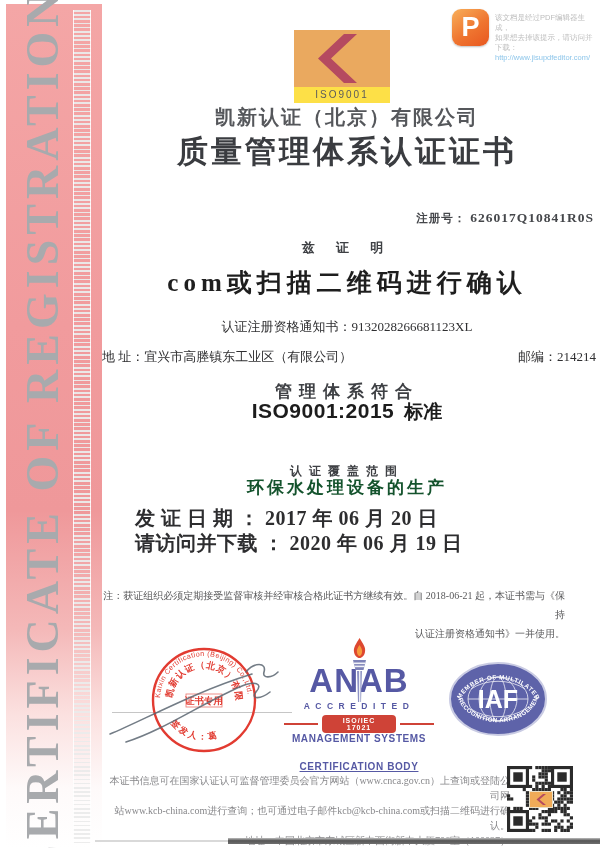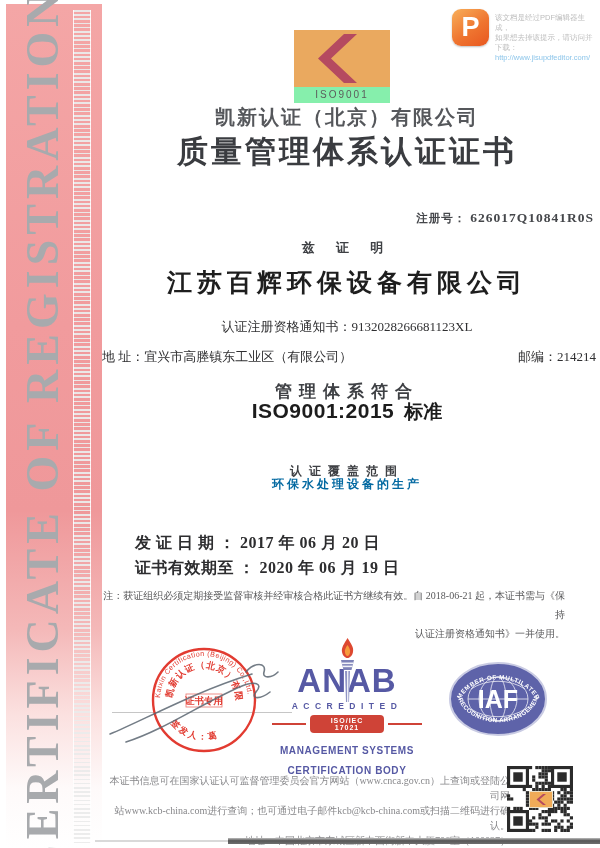--- a/index.html
+++ b/index.html
@@ -28,21 +28,21 @@
     color:#fff;font-family:"Liberation Sans","DejaVu Sans",sans-serif;
     font-weight:bold;font-size:27px;line-height:36px;text-align:center;
     box-shadow:0 1px 2px rgba(0,0,0,.25);}
   .pdf-note{font-family:"Liberation Sans","DejaVu Sans",sans-serif;
     font-size:7.5px;line-height:10px;color:#bcbcbc;padding-top:4px;}
   .pdf-note .lnk{color:#8ec6ea;}
 
   
   .isomark{position:absolute;left:294px;top:30px;width:96px;}
   .isomark .box{height:57px;background:#eaa95f;position:relative;}
-  .isomark .strip{height:16px;background:#86efac;text-align:center;
+  .isomark .strip{height:16px;background:#fde047;text-align:center;
     font-family:"Liberation Sans","DejaVu Sans",sans-serif;
     font-size:10px;letter-spacing:2px;color:#5c5c5c;line-height:16px;}
 
   
   .content{position:absolute;left:100px;width:494px;text-align:center;color:#333;}
   .issuer{top:104px;font-size:20px;font-weight:bold;letter-spacing:2px;color:#55575b;}
   .cert-title{top:131px;font-size:31px;font-weight:bold;letter-spacing:3px;color:#3a3c40;}
   .reg-row{top:208px;text-align:right;padding-right:30px;font-weight:bold;color:#45474b;}
   .reg-row .lbl{font-size:11.5px;letter-spacing:1px;}
   .reg-row .num{font-size:13.5px;letter-spacing:1px;}
@@ -50,45 +50,45 @@
   .company{top:266px;font-size:25px;font-weight:bold;letter-spacing:5px;color:#1e1e1e;}
   .credit{top:318px;font-size:13px;color:#2f2f31;}
   .addr-row{top:348px;display:flex;justify-content:space-between;
     padding:0 89px 0 2px;font-size:13px;color:#2f2f31;text-align:left;}
   .conform{top:380px;font-size:17px;font-weight:bold;letter-spacing:7px;color:#3e4044;}
   .standard{top:399px;color:#1c1c1c;}
   .standard .code{font-family:"Liberation Sans","DejaVu Sans",sans-serif;
     font-size:21px;font-weight:bold;letter-spacing:.5px;}
   .standard .suffix{font-size:19px;font-weight:bold;margin-left:6px;}
   .scope-label{top:463px;font-size:12px;font-weight:bold;letter-spacing:7px;color:#3e4044;}
-  .scope{top:476px;font-size:12px;font-weight:bold;letter-spacing:3px;color:#0369a1;}
-
-  .dates{position:absolute;left:135px;top:530px;color:#2d2d2f;font-weight:bold;
-    font-size:16px;line-height:25px;letter-spacing:.5px;}
+  .scope{top:476px;font-size:17px;font-weight:bold;letter-spacing:3px;color:#14532d;}
+
+  .dates{position:absolute;left:135px;top:506px;color:#2d2d2f;font-weight:bold;
+    font-size:20px;line-height:25px;letter-spacing:.5px;}
   .note{position:absolute;left:103px;top:586px;width:462px;font-size:10px;
     line-height:19px;color:#58585a;text-align:right;}
   .note .l2{}
 
   
   .sig-line{position:absolute;left:112px;top:712px;width:180px;height:1px;background:#c6c6c6;}
   .seal{position:absolute;left:146px;top:642px;width:116px;height:116px;}
   .signature{position:absolute;left:104px;top:650px;width:190px;height:100px;}
 
   
-  .anab{position:absolute;left:272px;top:638px;width:150px;text-align:center;
+  .anab{position:absolute;left:284px;top:638px;width:150px;text-align:center;
     font-family:"Liberation Sans","DejaVu Sans",sans-serif;color:#5659a4;}
   .anab .letters{position:relative;margin-top:26px;font-size:33px;font-weight:bold;
     letter-spacing:1px;line-height:34px;}
   .anab .torch{position:absolute;left:50%;margin-left:-10px;top:-26px;width:21px;height:64px;}
   .anab .accredited{font-size:8.5px;font-weight:bold;letter-spacing:5.5px;margin-top:3px;}
   .anab .badge-row{display:flex;align-items:center;justify-content:center;gap:4px;margin-top:4px;}
   .anab .redline{flex:0 0 34px;height:2px;background:#cf4337;}
   .anab .badge{background:#cf4337;color:#fff;font-size:7px;font-weight:bold;
     letter-spacing:1px;border-radius:4px;padding:2px 7px;}
-  .anab .sub{font-size:10px;font-weight:bold;letter-spacing:.6px;line-height:12px;margin-top:12px;}
+  .anab .sub{font-size:10px;font-weight:bold;letter-spacing:.6px;line-height:12px;margin-top:0;}
 
   
   .iaf{position:absolute;left:448px;top:660px;width:100px;height:78px;}
 
   
   .footer{position:absolute;left:104px;top:773px;width:406px;font-size:10px;
     line-height:15px;color:#87878a;text-align:right;}
   .qr{position:absolute;left:507px;top:766px;width:66px;height:66px;}
   .qr .center-mark{position:absolute;left:22px;top:25px;width:22px;height:15px;
     background:#f0ab58;border:1px solid #e9e0c8;display:flex;align-items:center;justify-content:center;}
@@ -125,39 +125,39 @@
   </div>
 
   <div class="content issuer">凯新认证（北京）有限公司</div>
   <div class="content cert-title">质量管理体系认证证书</div>
   <div class="content reg-row">
     <span class="lbl">注册号：</span>
     <span class="num">626017Q10841R0S</span>
   </div>
 
   <div class="content certify">兹 证 明</div>
-  <div class="content company">江苏百辉环保设备有限公司</div>
+  <div class="content company">com或扫描二维码进行确认</div>
   <div class="content credit">
     <span>认证注册资格通知书：</span><span>9132028266681123XL</span>
   </div>
   <div class="content addr-row">
     <span><span>地 址：</span><span>宜兴市高塍镇东工业区（有限公司）</span></span>
     <span><span>邮编：</span><span>214214</span></span>
   </div>
   <div class="content conform">管理体系符合</div>
   <div class="content standard">
     <span class="code">ISO9001:2015</span>
     <span class="suffix">标准</span>
   </div>
   <div class="content scope-label">认证覆盖范围</div>
   <div class="content scope">环保水处理设备的生产</div>
 
   <div class="dates">
     <div><span>发 证 日 期 ：</span> <span>2017 年 06 月 20 日</span></div>
-    <div><span>证书有效期至 ：</span> <span>2020 年 06 月 19 日</span></div>
+    <div><span>请访问并下载 ：</span> <span>2020 年 06 月 19 日</span></div>
   </div>
 
   <div class="note">
     <div>注：获证组织必须定期接受监督审核并经审核合格此证书方继续有效。自 2018-06-21 起，本证书需与《保持</div>
     <div class="l2">认证注册资格通知书》一并使用。</div>
   </div>
 
   <div class="sig-line"></div>
   <svg class="seal" viewBox="0 0 116 116">
     <defs>
@@ -199,21 +199,21 @@
         <rect x="10" y="33" width="1.4" height="31" fill="#ffffff" opacity="0.85"></rect>
       </svg>
     </div>
     <div class="accredited">ACCREDITED</div>
     <div class="badge-row">
       <span class="redline"></span>
       <span class="badge">ISO/IEC 17021</span>
       <span class="redline"></span>
     </div>
     <div class="sub">MANAGEMENT SYSTEMS</div>
-    <div class="sub" style="margin-top:8px;">CERTIFICATION BODY</div>
+    <div class="sub" style="margin-top:16px;text-decoration:underline;">CERTIFICATION BODY</div>
   </div>
 
   <svg class="iaf" viewBox="0 0 100 78">
     <defs>
       <path id="iafTop" d="M12,40 A40,30 0 0 1 88,40"></path>
       <path id="iafBottom" d="M10,38 A41,31 0 0 0 90,38"></path>
     </defs>
     <ellipse cx="50" cy="39" rx="48" ry="36" fill="#5e63a9" stroke="#c9cbe3" stroke-width="2"></ellipse>
     <g stroke="#ffffff" stroke-width="0.8" fill="none" opacity="0.9">
       <ellipse cx="50" cy="39" rx="30" ry="22"></ellipse>

